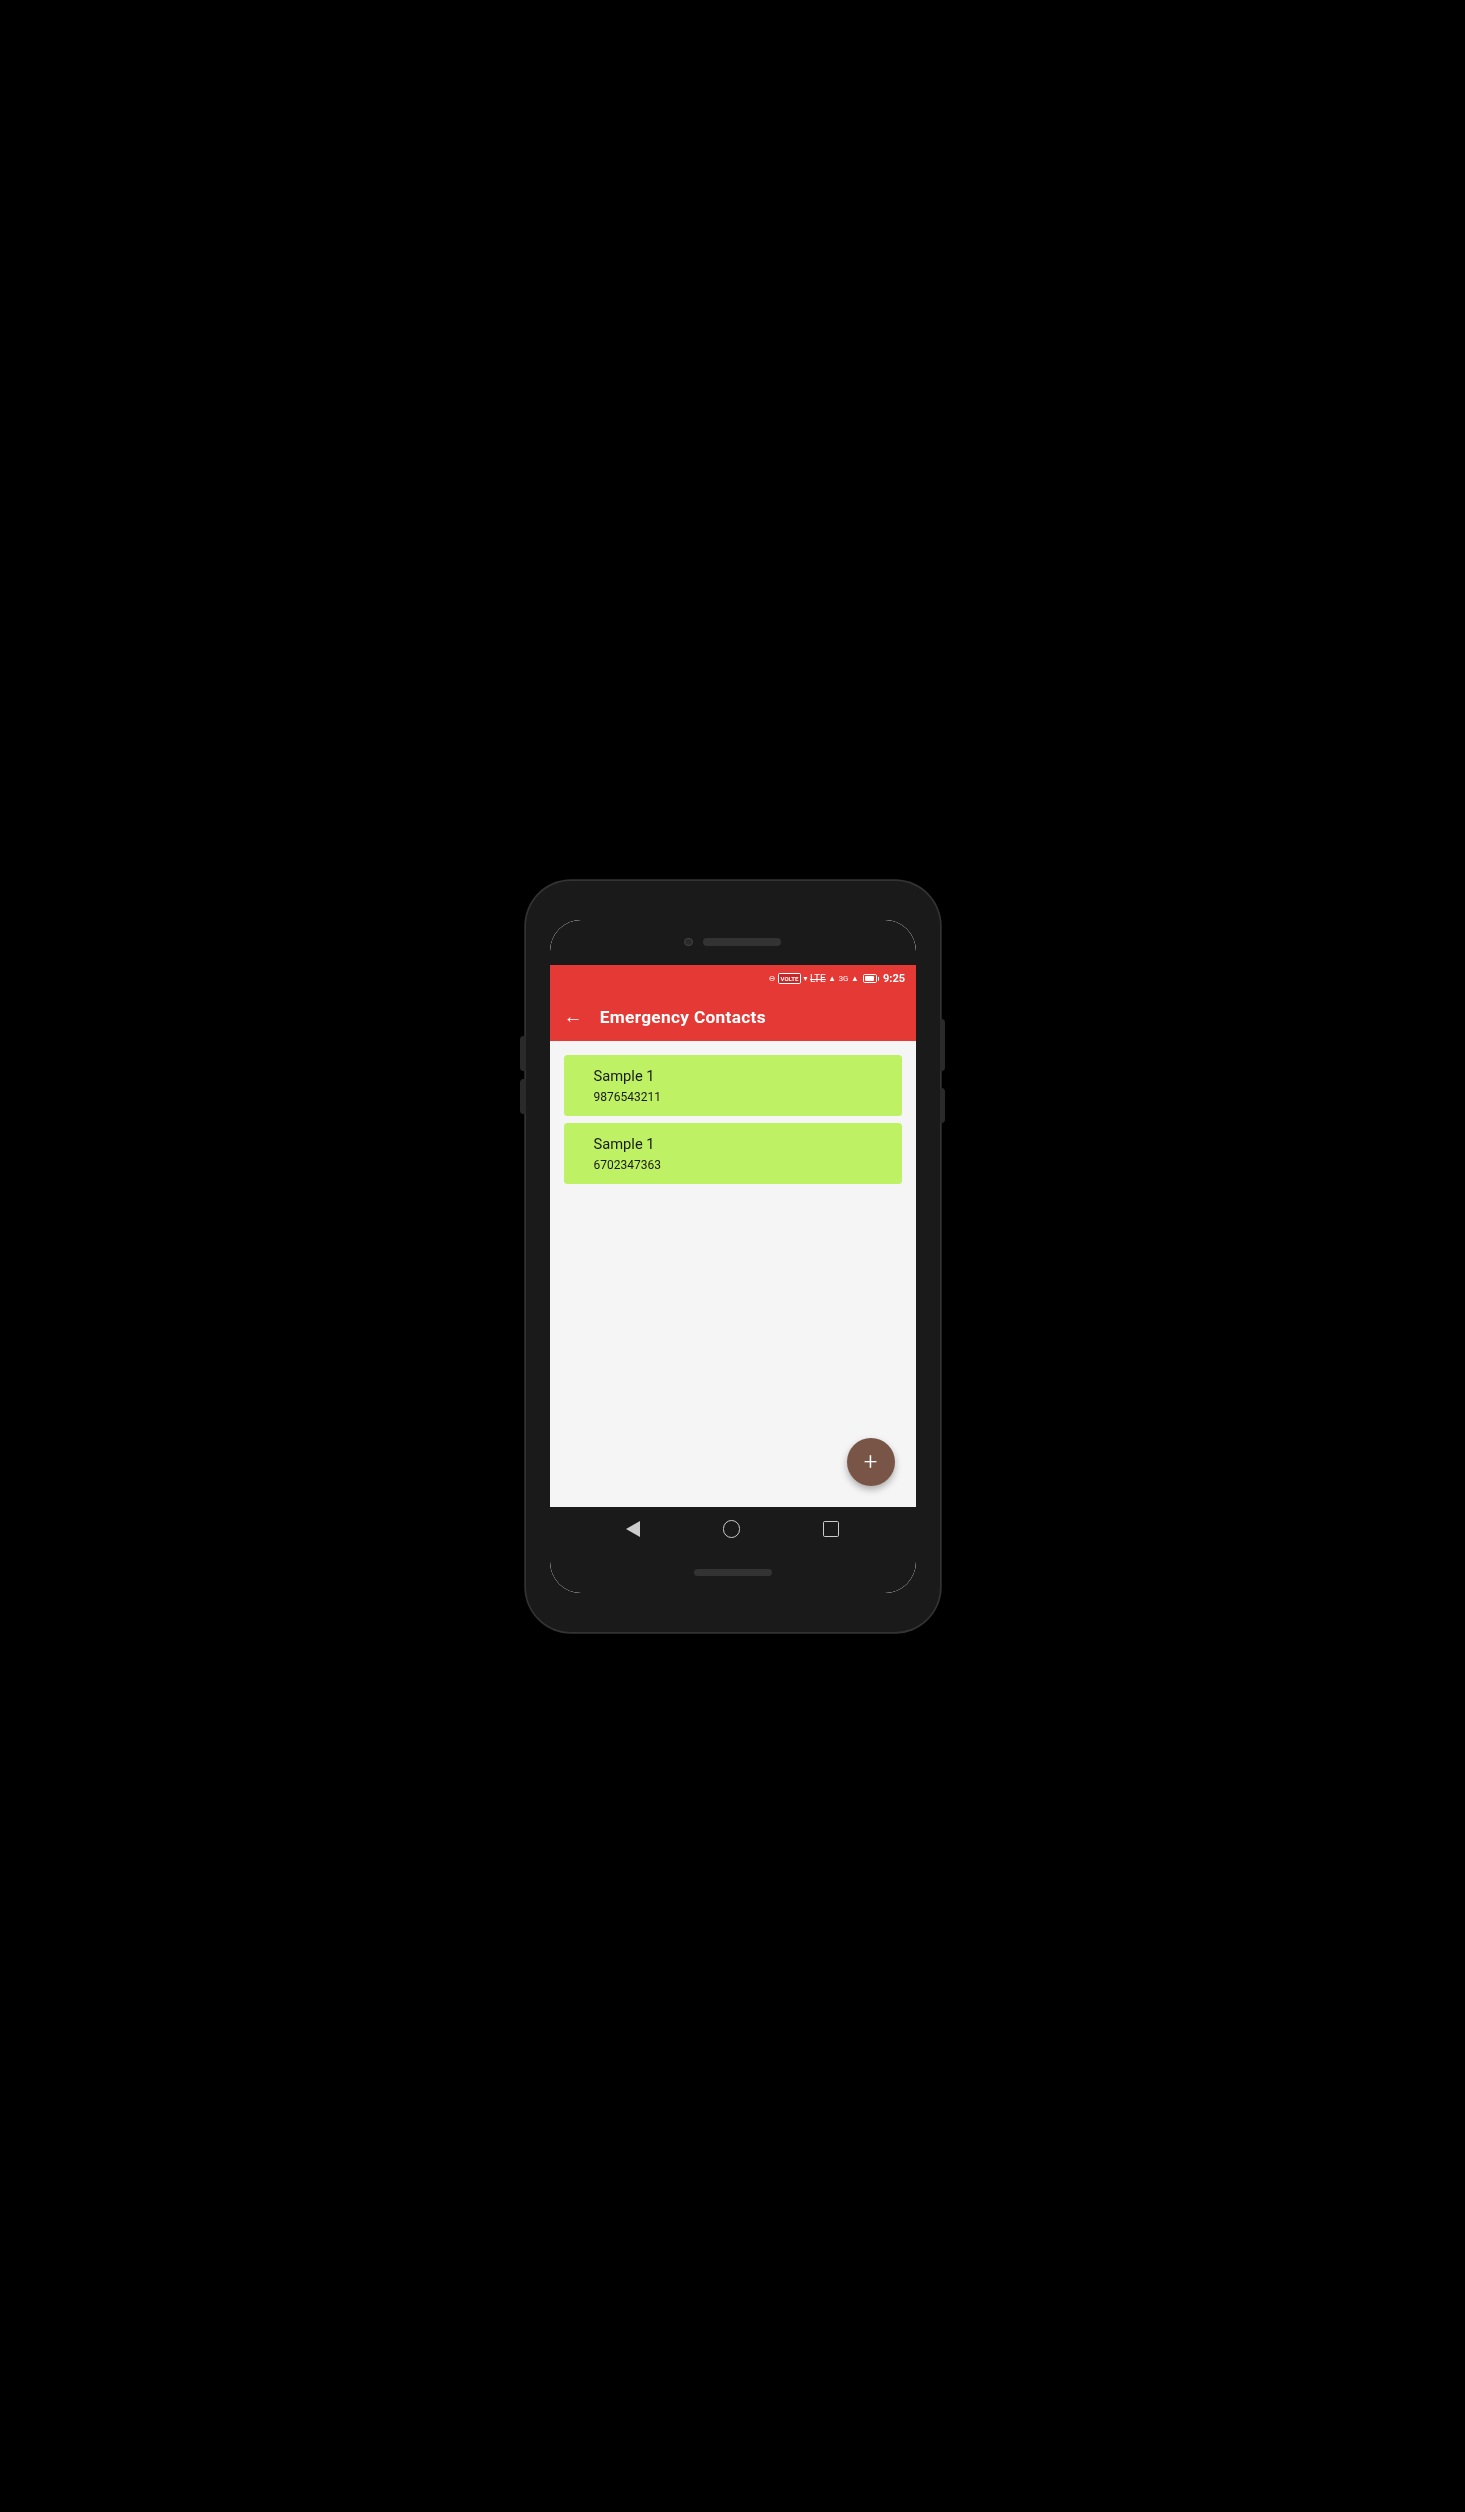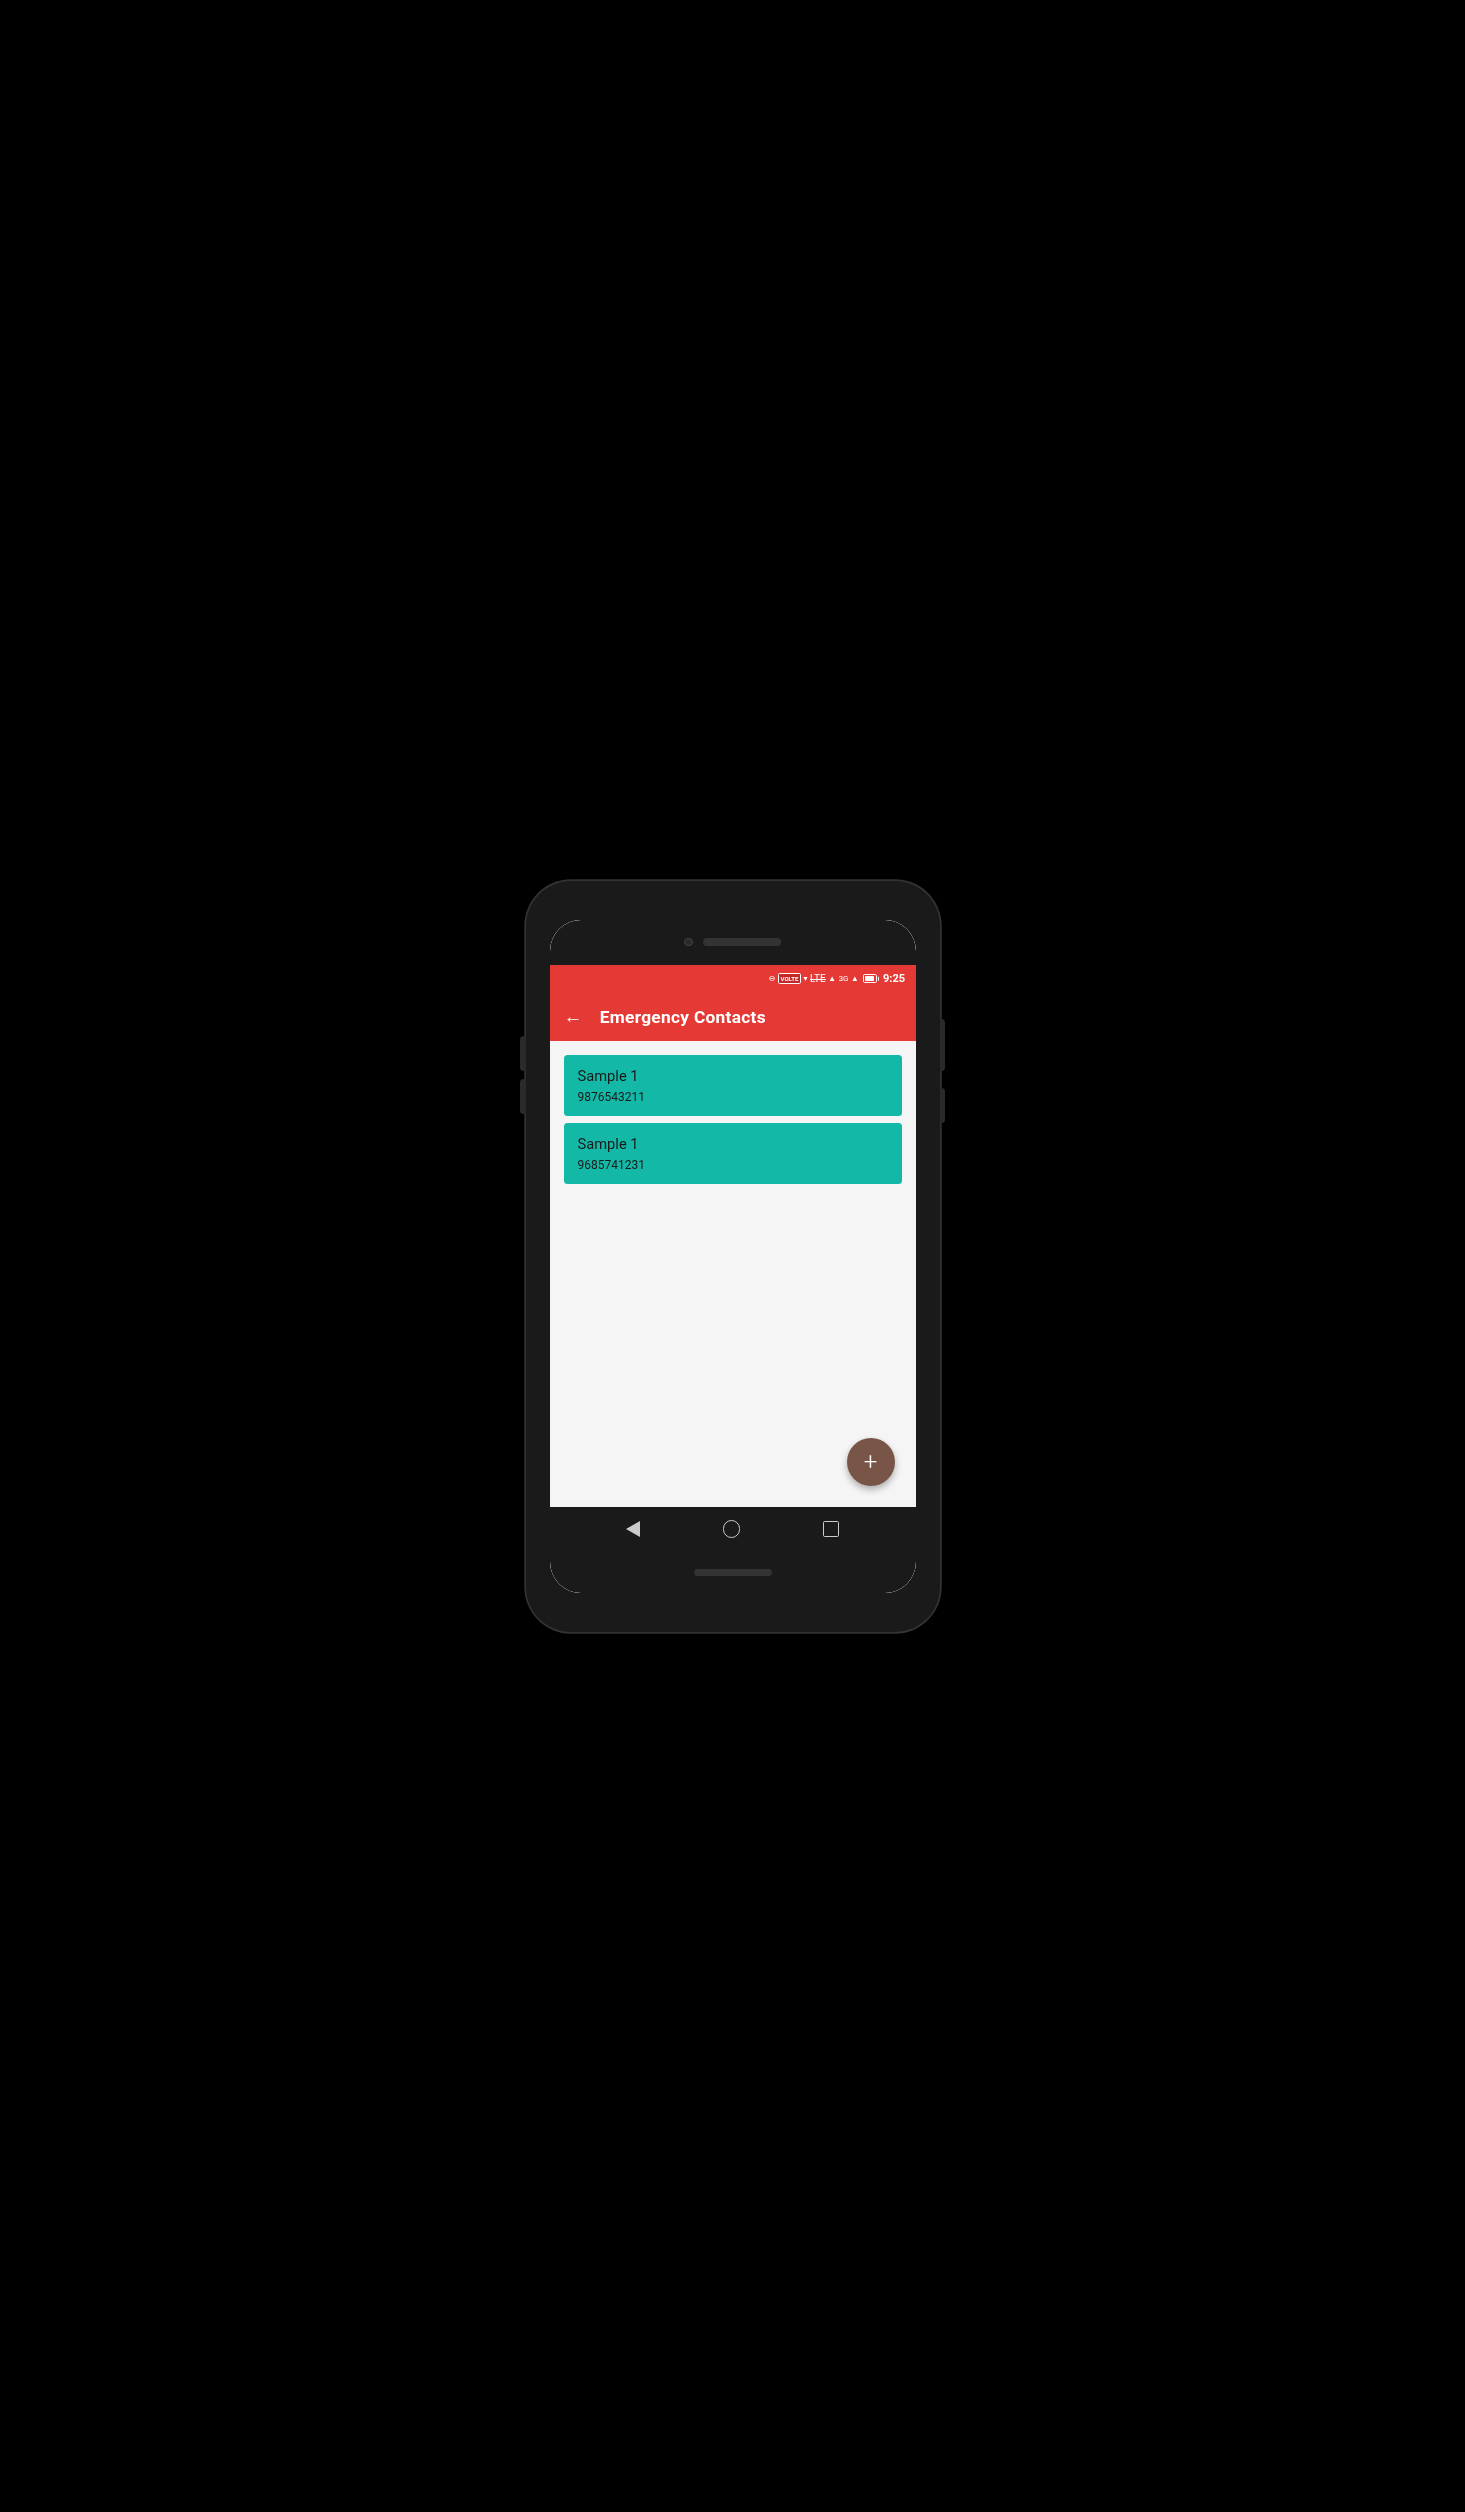--- a/index.html
+++ b/index.html
@@ -204,23 +204,23 @@
     
     .content-area {
       flex: 1;
       background: #f5f5f5;
       padding: 14px;
       position: relative;
       overflow: hidden;
     }
 
     .contact-card {
-      background: #14b8a6;
+      background: #bef264;
       border-radius: 3.5px;
-      padding: 12px 14px;
+      padding: 12px 30px;
       margin-bottom: 7px;
     }
 
     .contact-name {
       font-size: 14.7px;
       color: #1a1a1a;
       font-weight: 400;
       margin-bottom: 5.2px;
     }
 
@@ -344,21 +344,21 @@
 
     <div class="content-area">
 
       <div class="contact-card">
         <div class="contact-name">Sample 1</div>
         <div class="contact-phone">9876543211</div>
       </div>
 
       <div class="contact-card">
         <div class="contact-name">Sample 1</div>
-        <div class="contact-phone">9685741231</div>
+        <div class="contact-phone">6702347363</div>
       </div>
 
       <div class="fab-button">
         <span class="fab-plus">+</span>
       </div>
     </div>
 
     <div class="bottom-nav">
       <div class="nav-back"></div>
       <div class="nav-home"></div>

